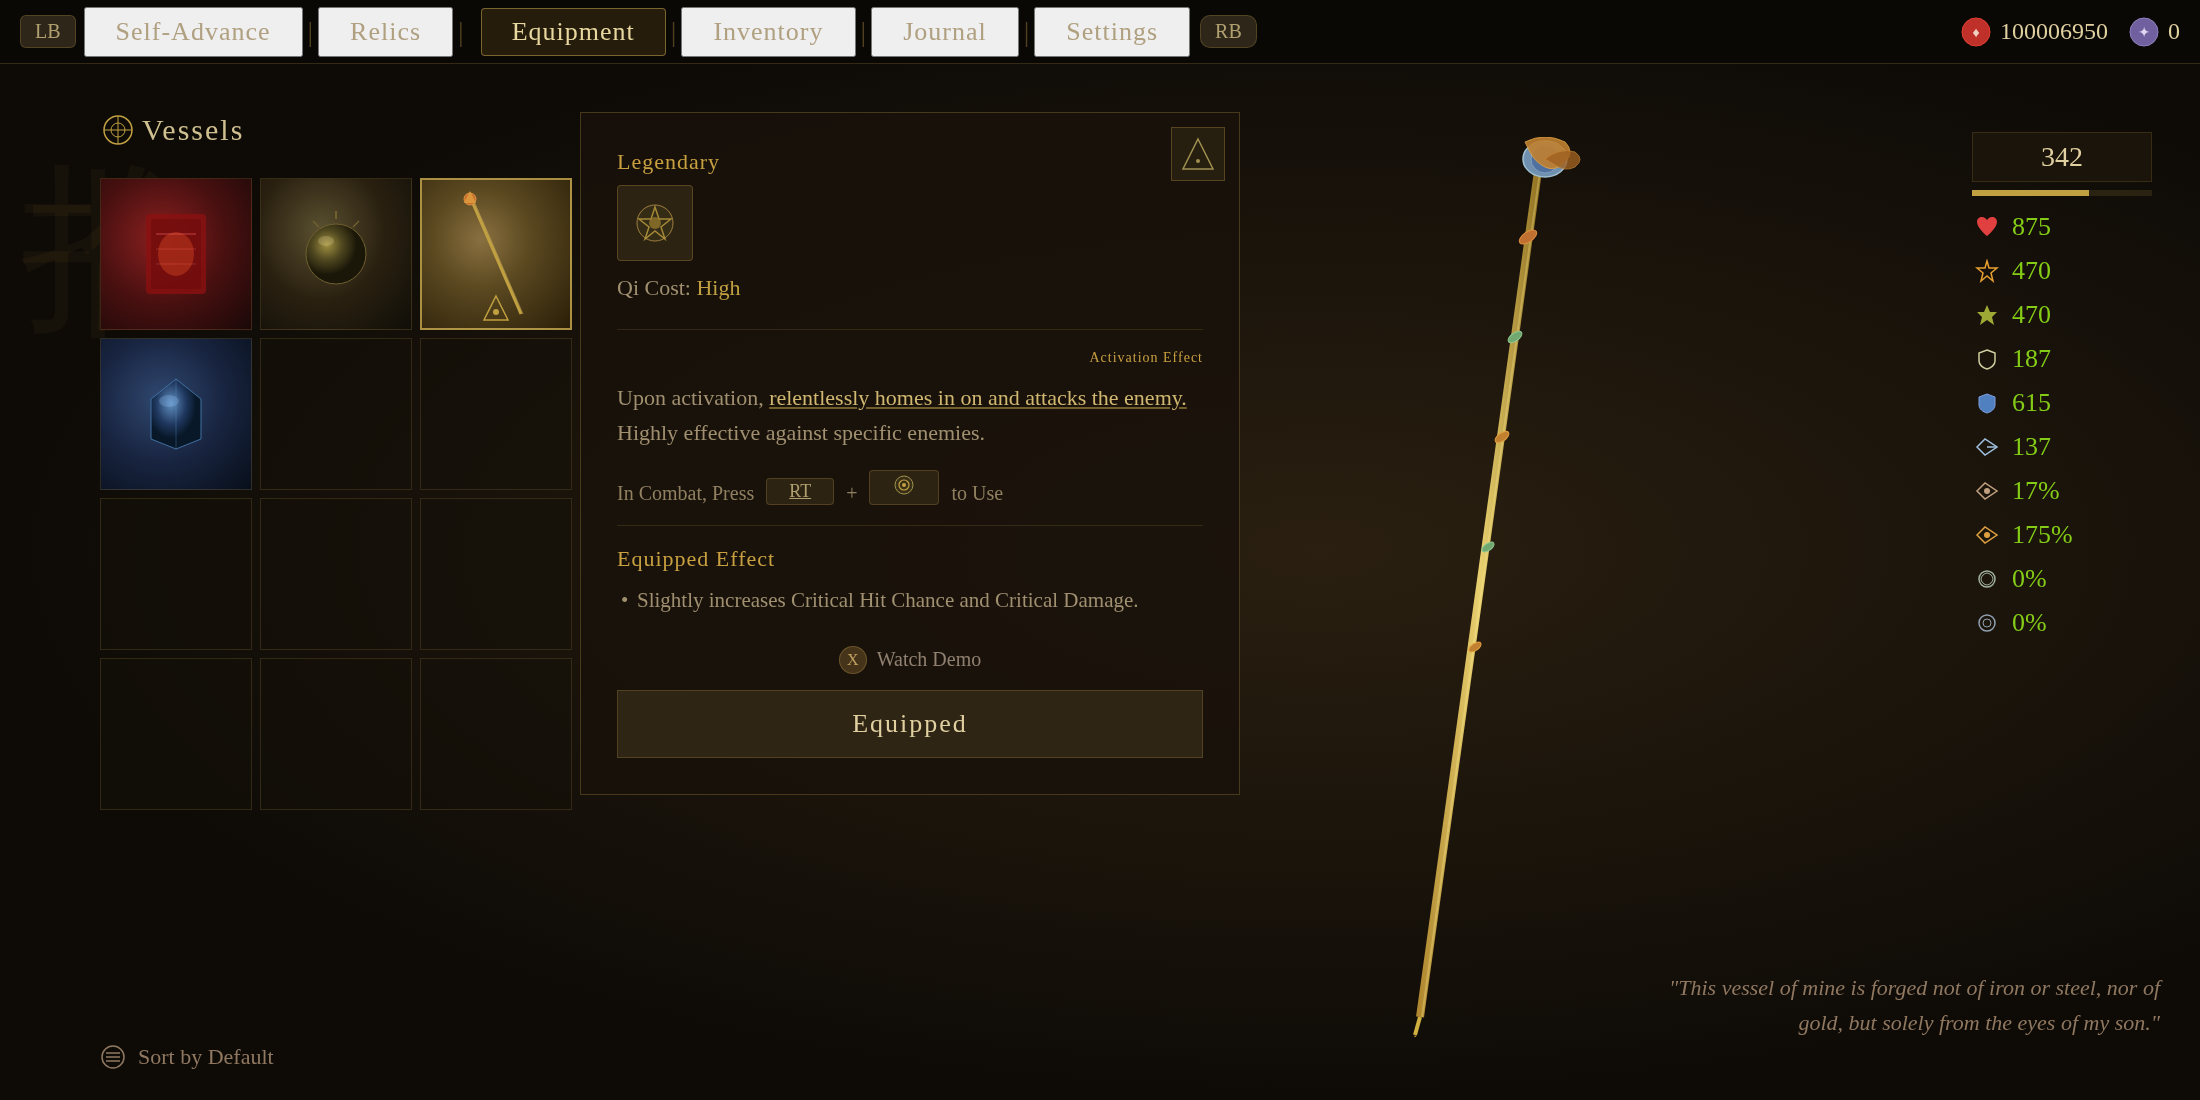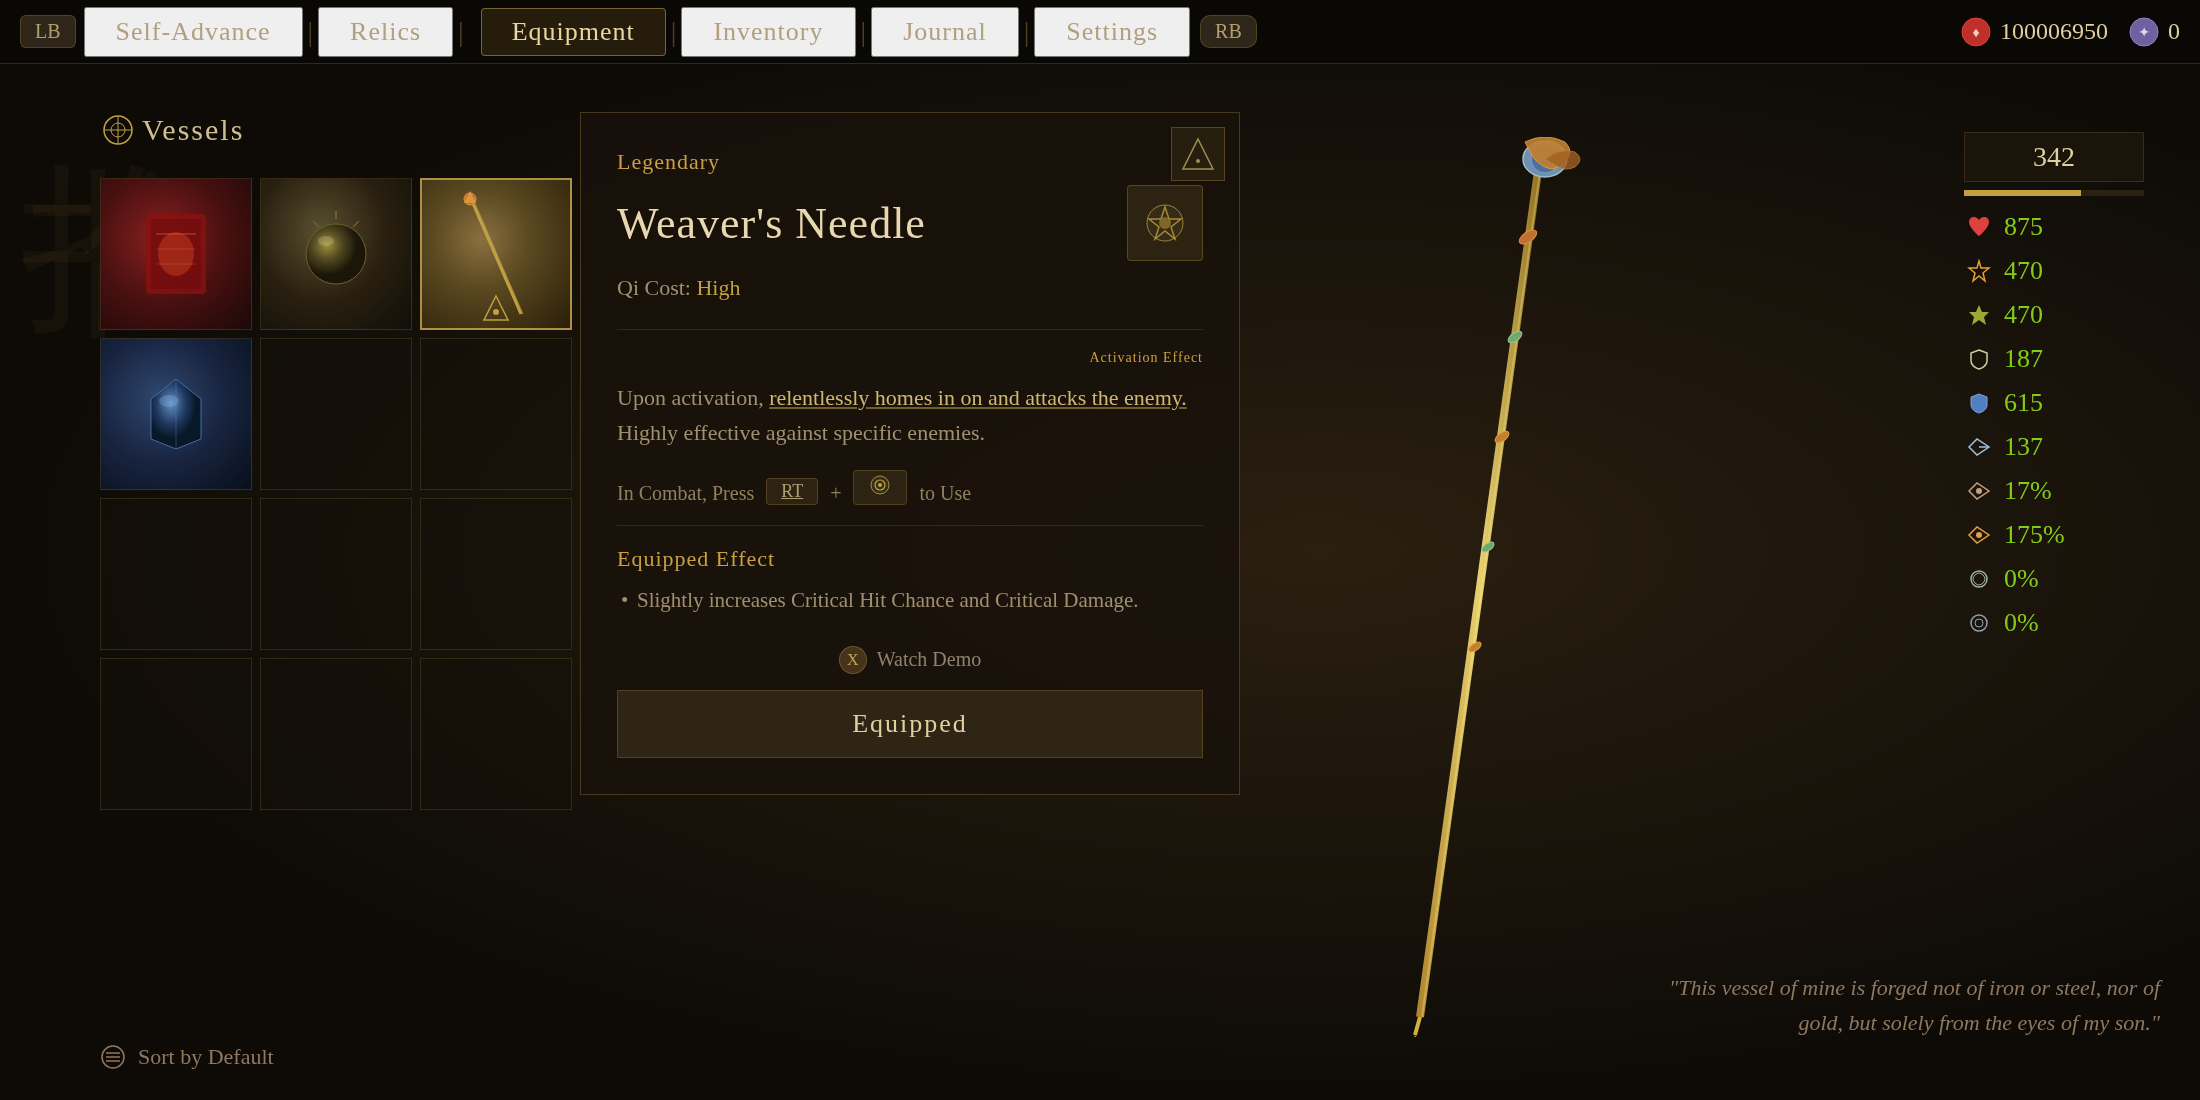--- a/index.html
+++ b/index.html
@@ -283,21 +283,21 @@
       gap: 12px;
       font-size: 20px;
       color: #908060;
       margin: 20px 0;
     }
 
     .controller-btn-inline {
       background: rgba(50,40,20,0.8);
       border: 1px solid rgba(120,95,45,0.5);
       border-radius: 4px;
-      padding: 2px 14px;
+      padding: 2px 22px;
       font-size: 18px;
       color: #b0a070;
       text-decoration: underline;
     }
 
     .equipped-effect-title {
       font-size: 22px;
       color: #c8a040;
       margin-bottom: 12px;
       letter-spacing: 1px;
@@ -374,21 +374,21 @@
       flex: 1;
       position: relative;
       display: flex;
       flex-direction: column;
     }
 
     
     .stats-panel {
       position: absolute;
       top: 60px;
-      right: 56px;
+      right: 48px;
       width: 180px;
     }
 
     .stat-value-display {
       background: rgba(30,22,12,0.8);
       border: 1px solid rgba(100,80,40,0.4);
       color: #e0d0a0;
       font-size: 28px;
       text-align: center;
       padding: 8px 16px;
@@ -629,21 +629,20 @@
       <div class="corner-badge">
         <svg width="34" height="34" viewBox="0 0 34 34">
           <polygon points="17,2 32,32 2,32" fill="none" stroke="#a09050" stroke-width="1.5"></polygon>
           <circle cx="17" cy="24" r="2" fill="#a09050"></circle>
         </svg>
       </div>
 
       <div class="item-rarity">Legendary</div>
 
       <div class="item-name-row">
-        <div class="item-name">Weaver's Needle</div>
         <div class="item-icon-badge">
           <svg width="48" height="48" viewBox="0 0 48 48">
             <circle cx="24" cy="24" r="18" fill="rgba(60,50,25,0.6)" stroke="#a08040" stroke-width="1"></circle>
             <path d="M 24 8 L 28 20 L 40 20 L 30 28 L 34 40 L 24 32 L 14 40 L 18 28 L 8 20 L 20 20 Z" fill="none" stroke="#c0a040" stroke-width="1.5" opacity="0.8"></path>
             <circle cx="24" cy="24" r="6" fill="#a08030" opacity="0.7"></circle>
           </svg>
         </div>
       </div>
 
       <div class="item-qi-cost">

